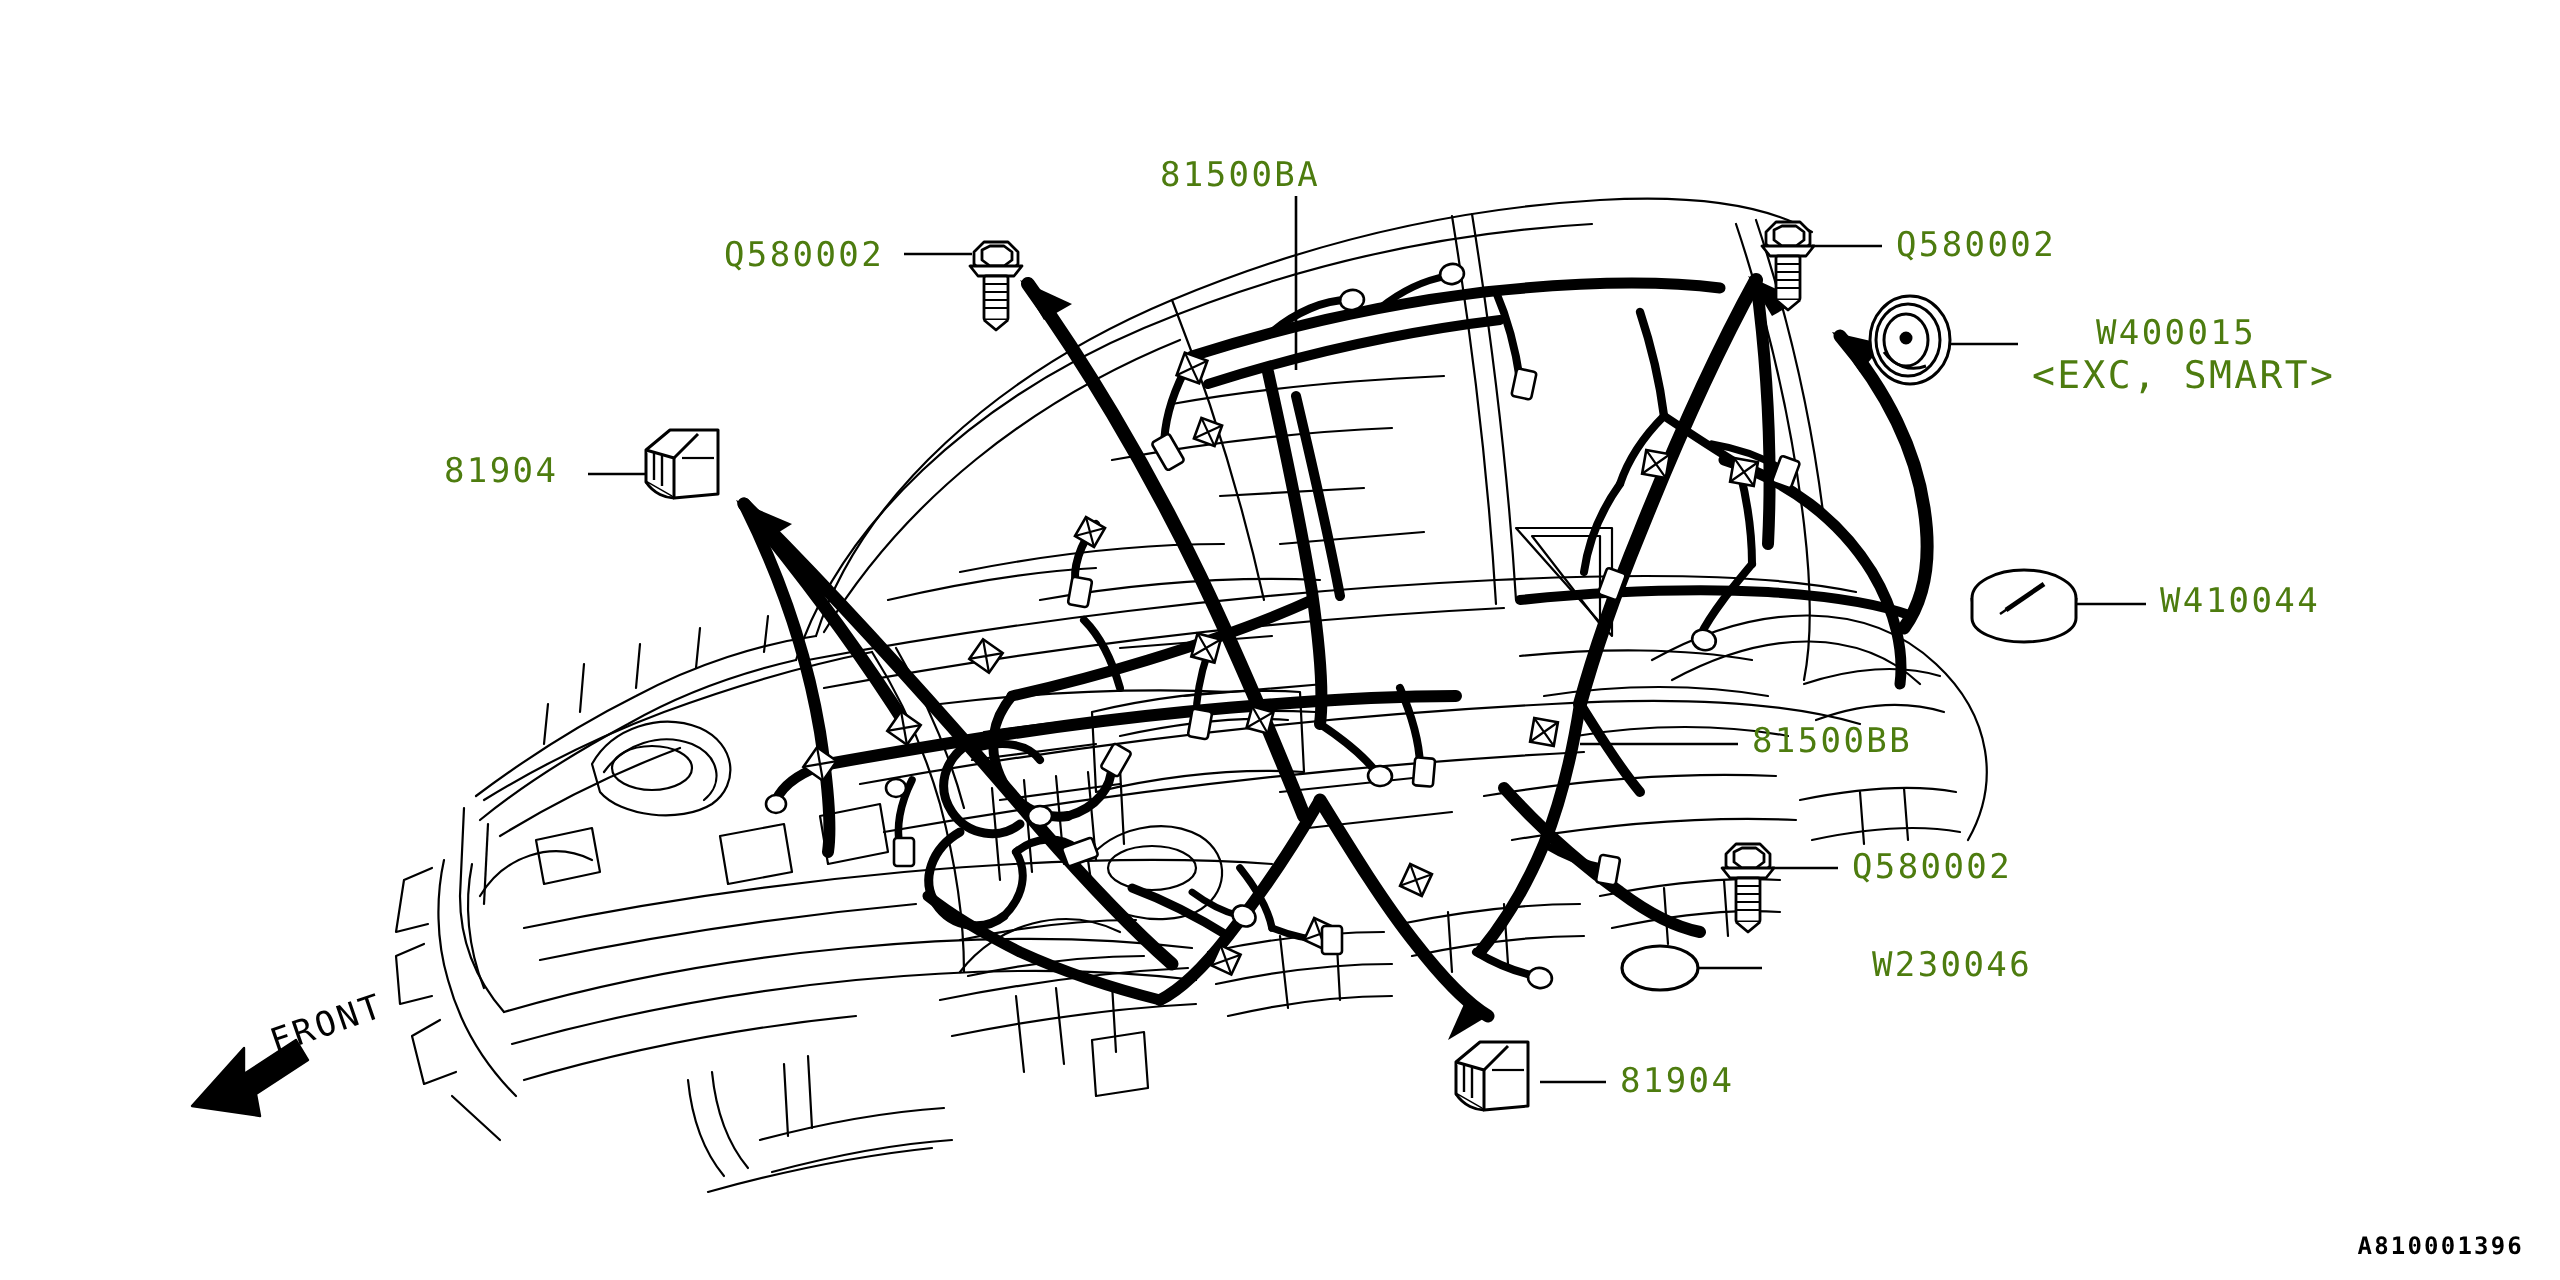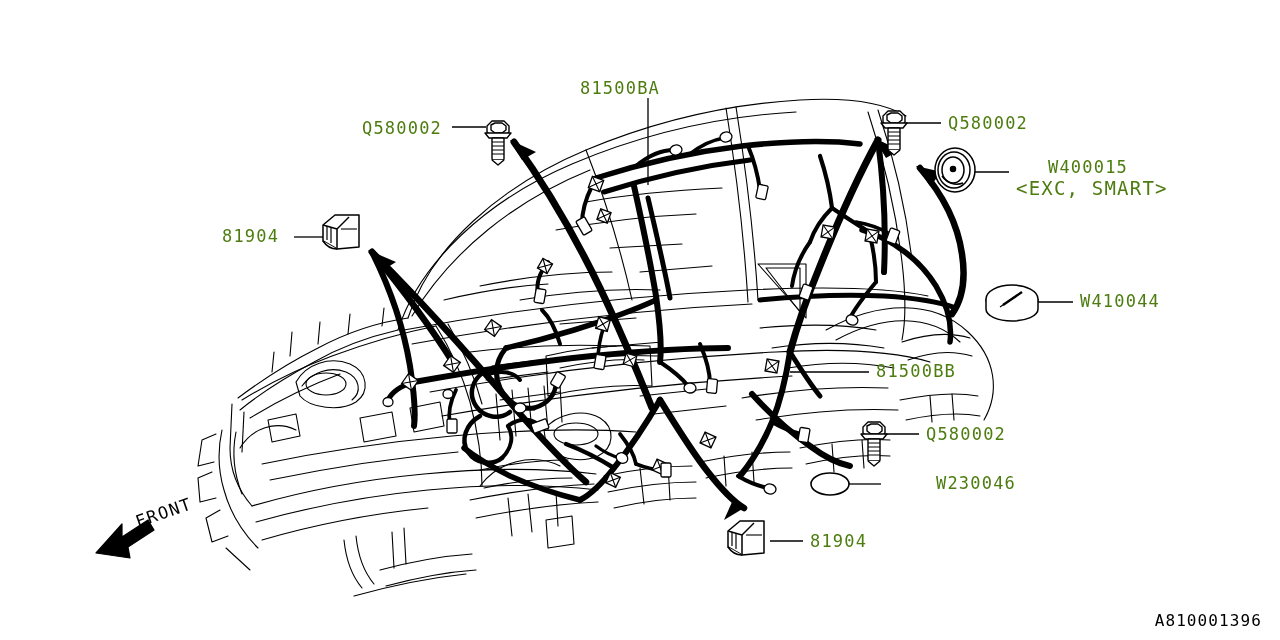--- a/index.html
+++ b/index.html
@@ -26,21 +26,21 @@
     left:136px;top:512px;
     font-family:"DejaVu Sans Mono","Liberation Mono",monospace;
     font-size:17px;letter-spacing:1.5px;
     transform:rotate(-19deg);
     transform-origin:0 50%;
     white-space:pre;
   }
   #diagram-id{
     position:absolute;right:18px;bottom:10px;
     font-family:"DejaVu Sans Mono","Liberation Mono",monospace;
-    font-size:16px;letter-spacing:1.1px;
+    font-size:12px;letter-spacing:1.1px;font-weight:bold;
   }
 </style>
 </head>
 <body>
 
 <div id="stage">
 
   <svg id="diagram" viewBox="0 0 1280 640" xmlns="http://www.w3.org/2000/svg">
 
     <g fill="none" stroke="#000" stroke-width="1.1" stroke-linejoin="round" stroke-linecap="round">

